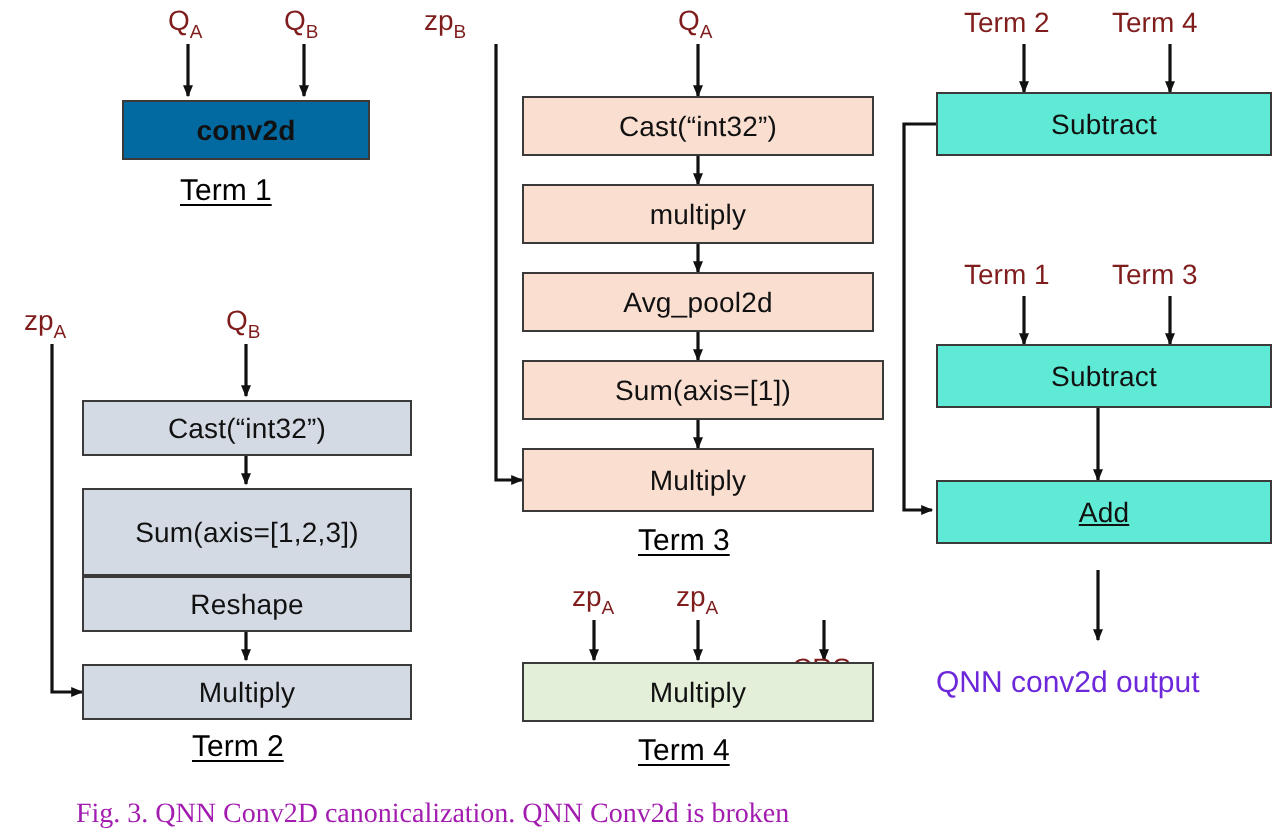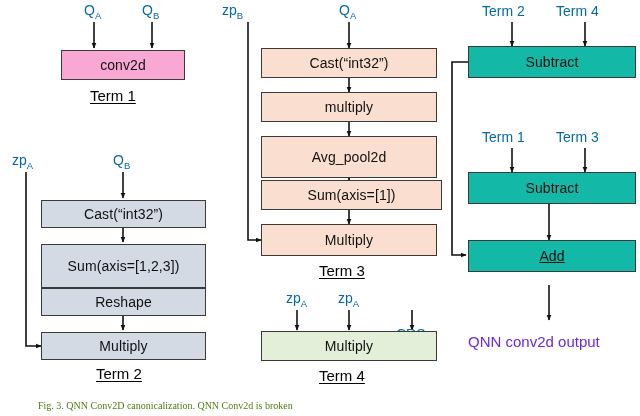--- a/index.html
+++ b/index.html
@@ -27,32 +27,32 @@
     border: 1.5px solid #3a3a3a;
     display: flex;
     align-items: center;
     justify-content: center;
     font-size: 14px;
     line-height: 1;
     letter-spacing: 0.1px;
     color: #111;
     white-space: nowrap;
   }
-  .node.yellow  { background: #f9a8d4; }
+  .node.yellow  { background: #0369a1; font-weight: bold; }
   .node.blue    { background: #D3DAE3; }
   .node.peach   { background: #FADFD1; }
   .node.green   { background: #E3EFD8; }
-  .node.gray    { background: #14b8a6; }
+  .node.gray    { background: #5eead4; }
 
   .txtlabel {
     position: absolute;
     font-size: 14px;
     line-height: 1;
     white-space: nowrap;
-    color: #0369a1;
+    color: #7f1d1d;
   }
   .txtlabel sub {
     font-size: 9.5px;
     line-height: 1;
   }
   .termcap {
     position: absolute;
     font-size: 15px;
     line-height: 1;
     white-space: nowrap;
@@ -63,24 +63,24 @@
   .outcap {
     position: absolute;
     font-size: 15px;
     line-height: 1;
     white-space: nowrap;
     color: #6d28d9;
   }
   .figcap {
     position: absolute;
     font-family: "Liberation Serif", "DejaVu Serif", serif;
-    font-size: 10px;
+    font-size: 14px;
     line-height: 1.15;
     white-space: nowrap;
-    color: #4d7c0f;
+    color: #a21caf;
   }
   svg.wires {
     position: absolute;
     left: 0; top: 0;
     width: 640px;
     height: 416px;
     pointer-events: none;
   }
 </style>
 </head>
@@ -137,26 +137,26 @@
 
   <div class="txtlabel" style="left:12px; top:153px;">zp<sub>A</sub></div>
   <div class="txtlabel" style="left:113px; top:153px;">Q<sub>B</sub></div>
 
   <div class="node blue" style="left:41px; top:200px; width:165px; height:28px;">Cast(“int32”)</div>
   <div class="node blue" style="left:41px; top:244px; width:165px; height:44px;">Sum(axis=[1,2,3])</div>
   <div class="node blue" style="left:41px; top:288px; width:165px; height:28px;">Reshape</div>
   <div class="node blue" style="left:41px; top:332px; width:165px; height:28px;">Multiply</div>
   <div class="termcap" style="left:96px; top:366px;">Term 2</div>
 
-  <div class="txtlabel" style="left:222px; top:3px;">zp<sub>B</sub></div>
+  <div class="txtlabel" style="left:212px; top:3px;">zp<sub>B</sub></div>
   <div class="txtlabel" style="left:339px; top:3px;">Q<sub>A</sub></div>
 
   <div class="node peach" style="left:261px; top:48px; width:176px; height:30px;">Cast(“int32”)</div>
   <div class="node peach" style="left:261px; top:92px; width:176px; height:30px;">multiply</div>
-  <div class="node peach" style="left:261px; top:136px; width:176px; height:42px;">Avg_pool2d</div>
+  <div class="node peach" style="left:261px; top:136px; width:176px; height:30px;">Avg_pool2d</div>
   <div class="node peach" style="left:261px; top:180px; width:181px; height:30px;">Sum(axis=[1])</div>
   <div class="node peach" style="left:261px; top:224px; width:176px; height:32px;">Multiply</div>
   <div class="termcap" style="left:319px; top:263px;">Term 3</div>
 
   <div class="txtlabel" style="left:286px; top:291px;">zp<sub>A</sub></div>
   <div class="txtlabel" style="left:338px; top:291px;">zp<sub>A</sub></div>
   <div class="txtlabel" style="left:396px; top:291px;margin-top:36px;">CRS</div>
 
   <div class="node green" style="left:261px; top:331px; width:176px; height:30px;">Multiply</div>
   <div class="termcap" style="left:319px; top:368px;">Term 4</div>

